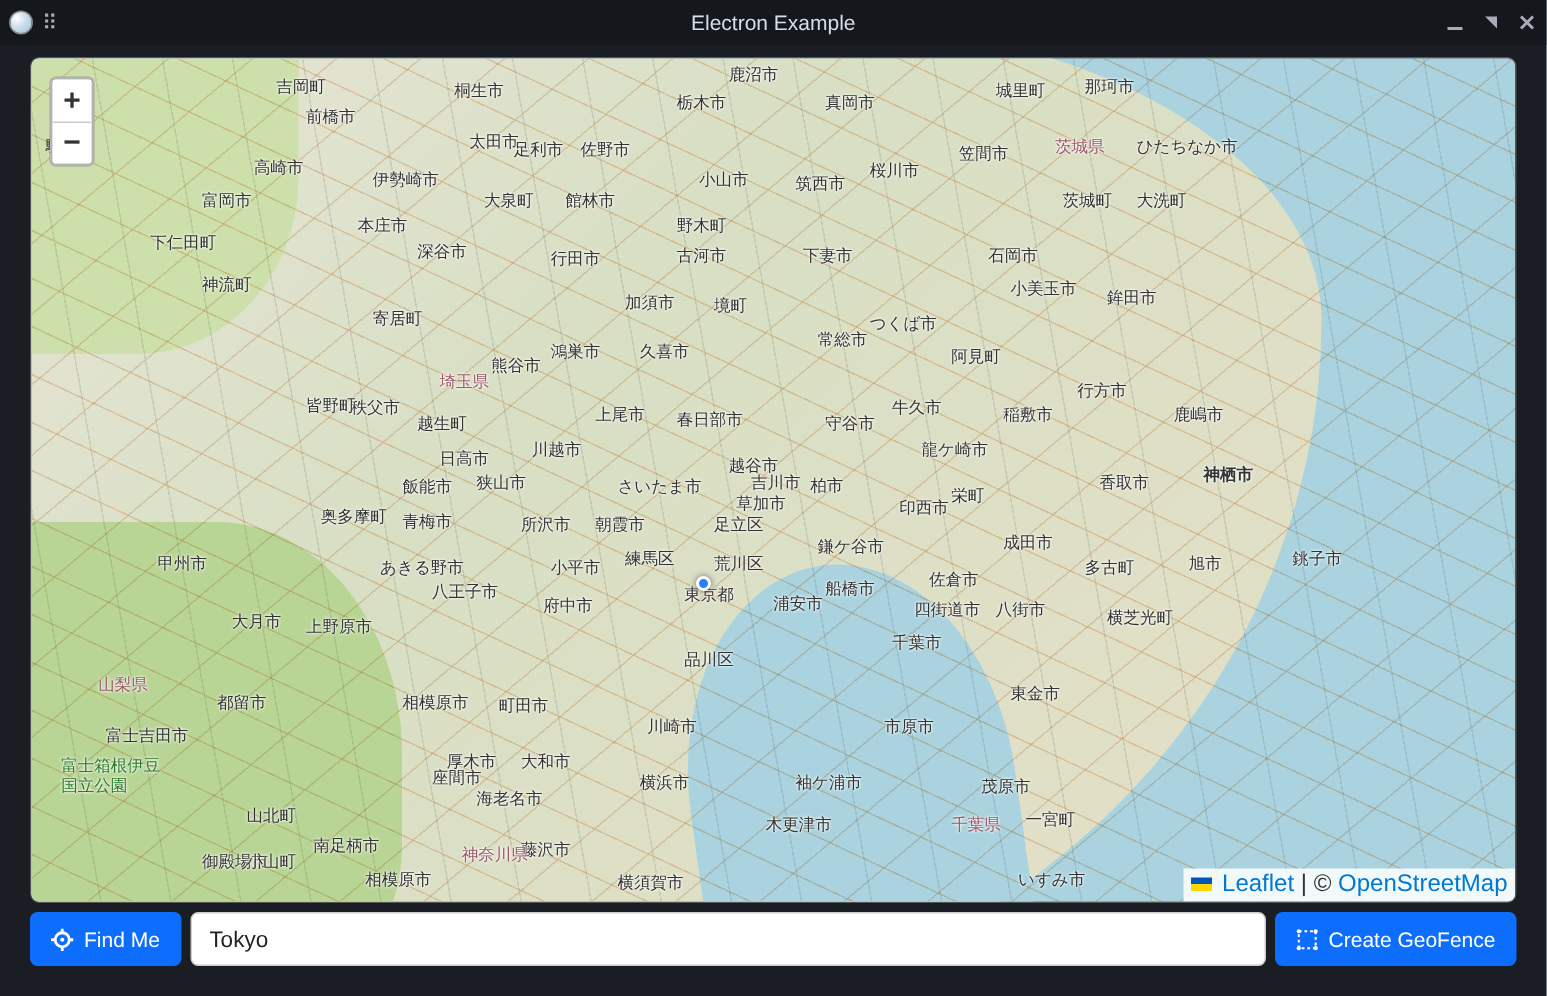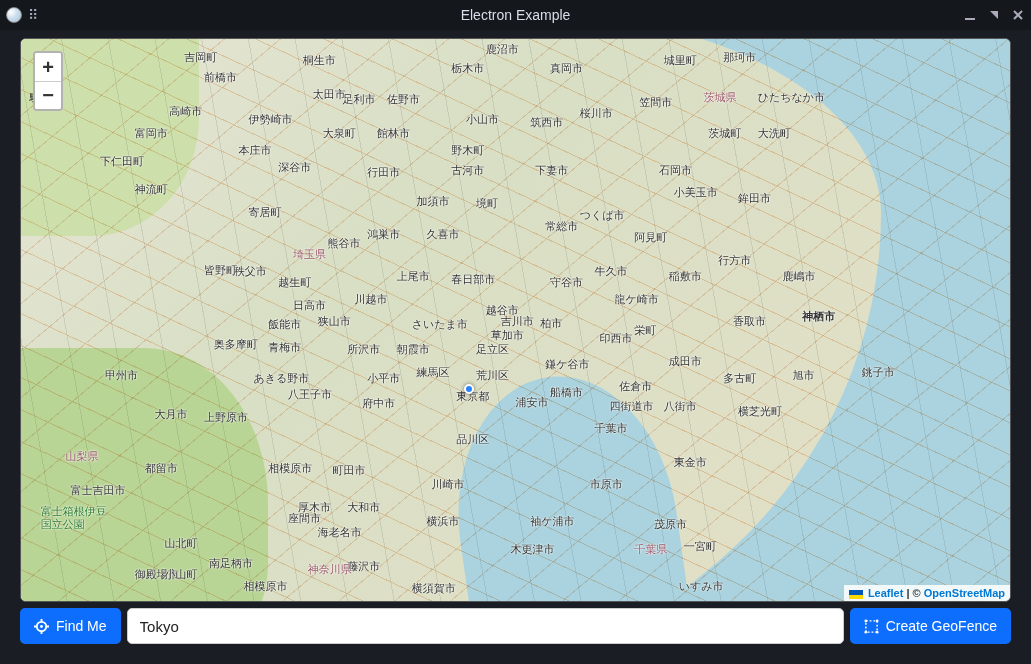--- a/index.html
+++ b/index.html
@@ -128,25 +128,24 @@
     top:46px; left:6px;
     font-size:10px;
     color:#333;
     writing-mode: vertical-rl;
     z-index:49;
   }
   .attribution {
     position:absolute;
     right:0; bottom:0;
     background: rgba(255,255,255,.85);
-    font-size:11px;
+    font-size:16px;
     color:#333;
     padding:2px 5px;
     z-index:50;
-    font-weight:bold;
   }
   .attribution a { color:#0078d4; text-decoration:none; }
   .flag {
     display:inline-block;
     width:14px; height:9px;
     background: linear-gradient(to bottom,#0057b7 0 50%,#ffd700 50% 100%);
     vertical-align:middle;
     margin-right:2px;
   }
   .toolbar {

